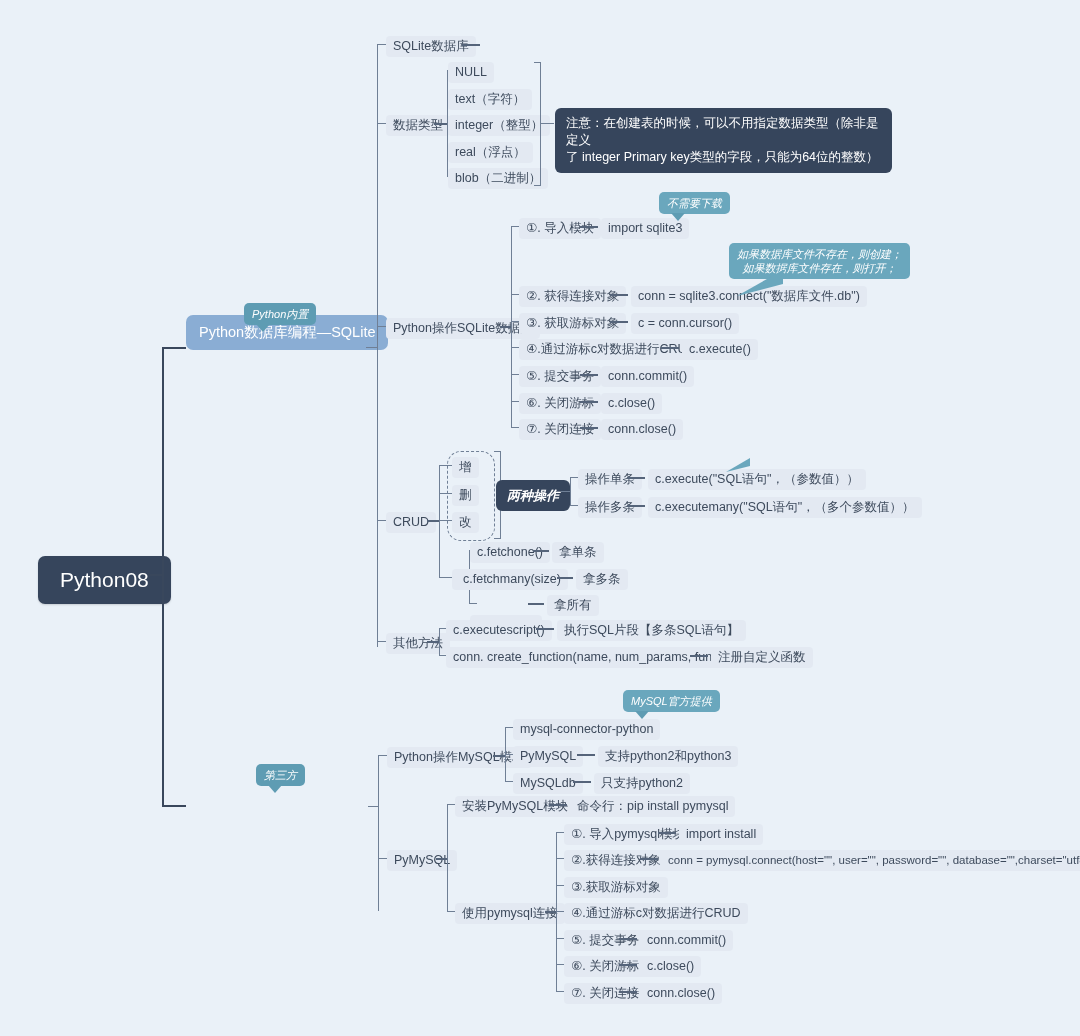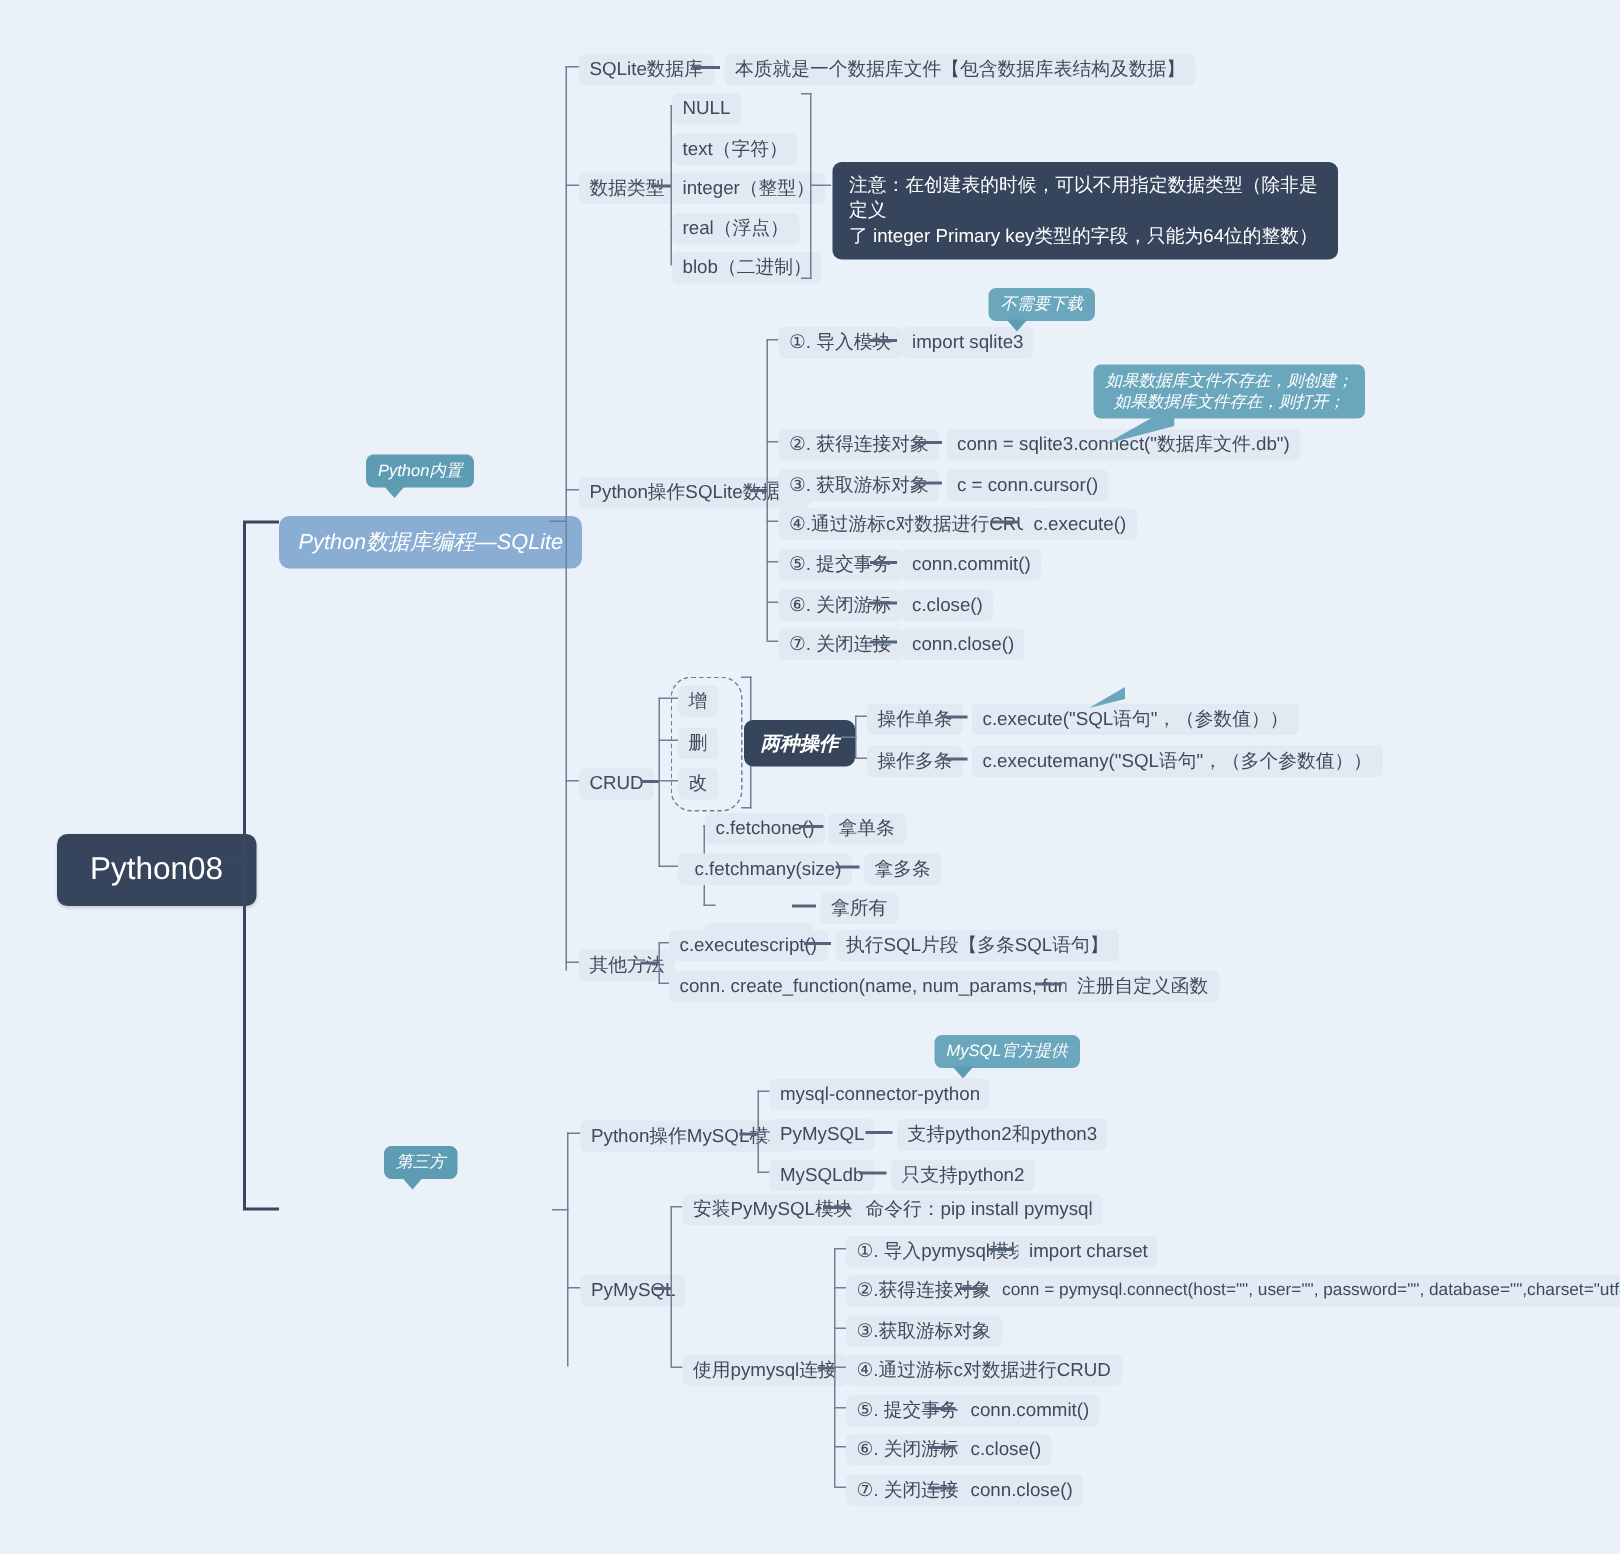--- a/index.html
+++ b/index.html
@@ -96,30 +96,29 @@
 <div id="canvas">
 
   <div class="root" style="left:38px;top:556px;">Python08</div>
 
   <div class="seg thick h" style="left:150px;top:574px;width:14px;"></div>
   <div class="seg thick v" style="left:162px;top:348px;height:458px;"></div>
 
   <div class="seg thick h" style="left:162px;top:347px;width:24px;"></div>
   <div class="seg thick h" style="left:162px;top:805px;width:24px;"></div>
 
-  <div class="l1" style="left:186px;top:344px;font-style:italic;">Python数据库编程—SQLite</div>
+  <div class="l1" style="left:186px;top:315px;">Python数据库编程—SQLite</div>
   <div class="bubble teal tail-bl" style="left:244px;top:303px;">Python内置</div>
 
   <div class="seg h" style="left:366px;top:347px;width:12px;"></div>
   <div class="seg v" style="left:377px;top:44px;height:603px;"></div>
 
   <div class="seg h" style="left:377px;top:44px;width:9px;"></div>
   <div class="chip" style="left:386px;top:36px;">SQLite数据库</div>
   <div class="link" style="left:462px;top:44px;width:18px;"></div>
-  <div class="chip" style="left:483px;top:36px;">本质就是一个数据库文件【包含数据库表结构及数据】</div>
 
   <div class="seg h" style="left:377px;top:123px;width:9px;"></div>
   <div class="chip" style="left:386px;top:115px;">数据类型</div>
   <div class="link" style="left:434px;top:123px;width:14px;"></div>
   <div class="seg v" style="left:447px;top:70px;height:106px;"></div>
 
   <div class="seg h" style="left:447px;top:70px;width:7px;"></div>
   <div class="chip" style="left:448px;top:62px;">NULL</div>
   <div class="seg h" style="left:447px;top:97px;width:7px;"></div>
   <div class="chip" style="left:448px;top:89px;">text（字符）</div>
@@ -286,21 +285,21 @@
   <div class="chip" style="left:570px;top:796px;">命令行：pip install pymysql</div>
 
   <div class="seg h" style="left:447px;top:911px;width:8px;"></div>
   <div class="chip" style="left:455px;top:903px;">使用pymysql连接</div>
   <div class="link" style="left:545px;top:911px;width:12px;"></div>
   <div class="seg v" style="left:556px;top:832px;height:159px;"></div>
 
   <div class="seg h" style="left:556px;top:832px;width:8px;"></div>
   <div class="chip" style="left:564px;top:824px;">①. 导入pymysql模块</div>
   <div class="link" style="left:658px;top:832px;width:18px;"></div>
-  <div class="chip" style="left:679px;top:824px;">import charset</div>
+  <div class="chip" style="left:679px;top:824px;">import install</div>
 
   <div class="seg h" style="left:556px;top:858px;width:8px;"></div>
   <div class="chip" style="left:564px;top:850px;">②.获得连接对象</div>
   <div class="link" style="left:640px;top:858px;width:18px;"></div>
   <div class="chip" style="left:661px;top:850px;font-size:11.5px;">conn = pymysql.connect(host="", user="", password="", database="",charset="utf8")</div>
 
   <div class="seg h" style="left:556px;top:885px;width:8px;"></div>
   <div class="chip" style="left:564px;top:877px;">③.获取游标对象</div>
 
   <div class="seg h" style="left:556px;top:911px;width:8px;"></div>

